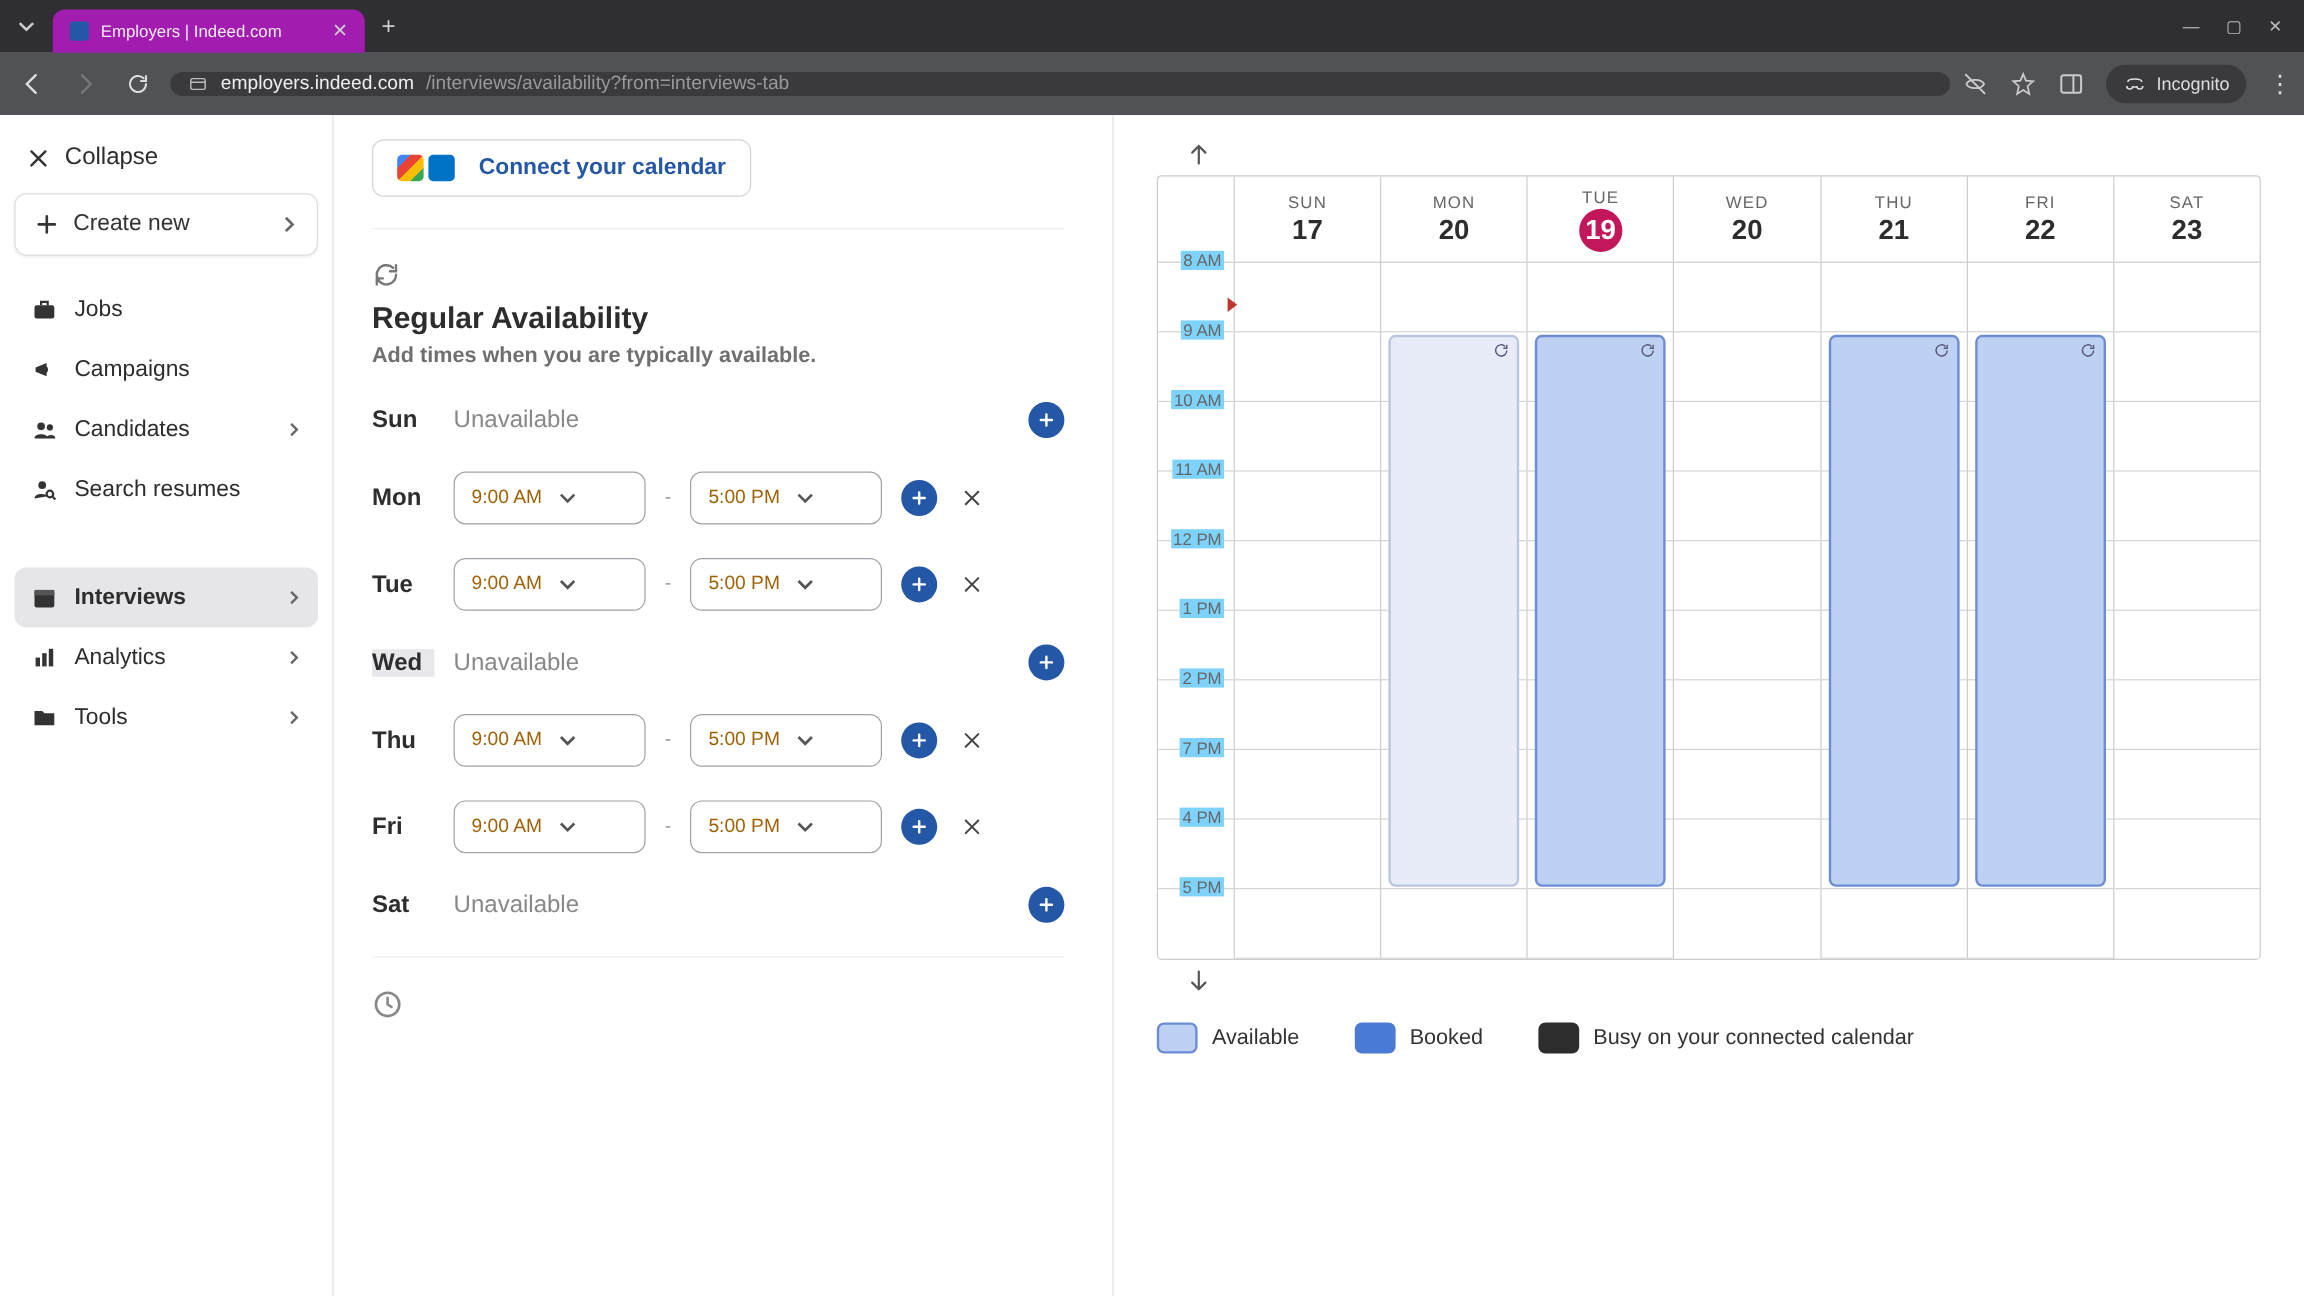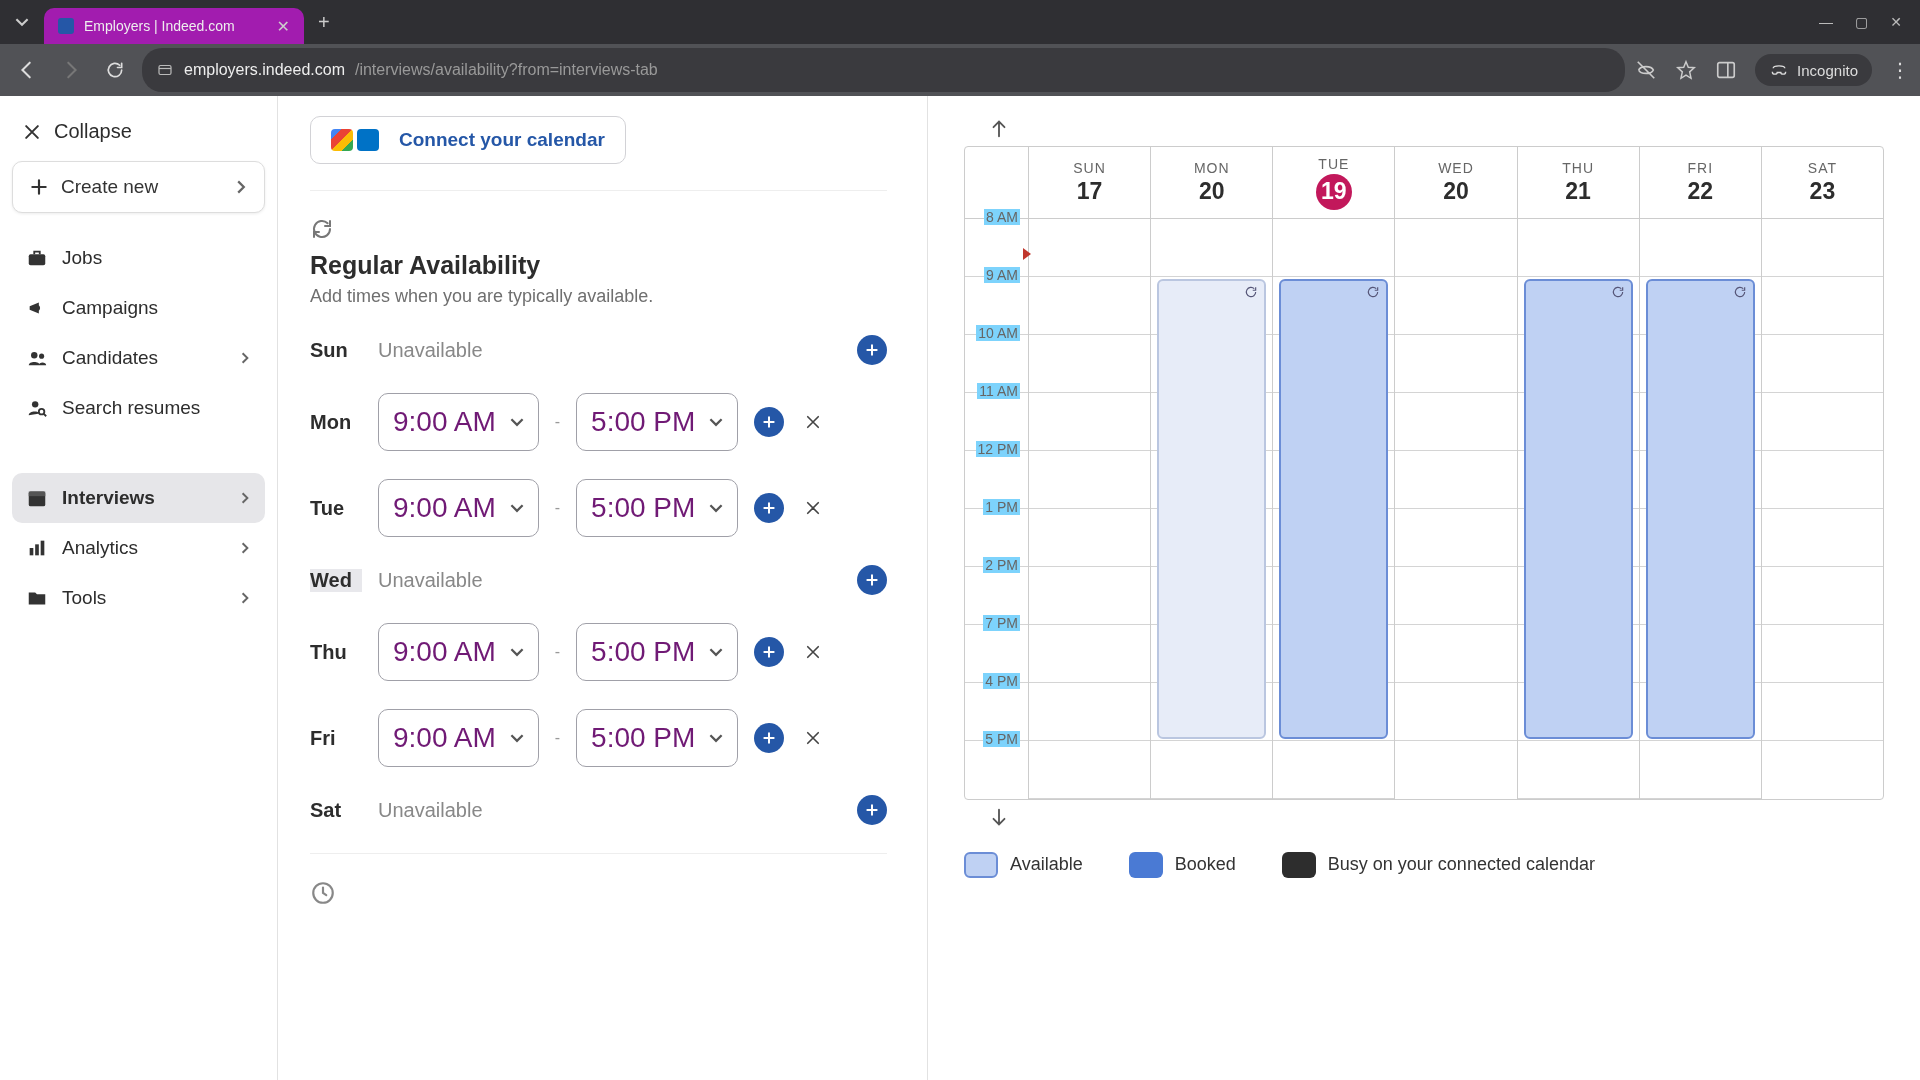--- a/index.html
+++ b/index.html
@@ -16,21 +16,21 @@
   .tab-dropdown { width: 44px; height: 44px; display: flex; align-items: center; justify-content: center; color: #ddd; }
   .tab { background: #a21caf; height: 36px; border-radius: 10px 10px 0 0; margin-top: 8px; display: flex; align-items: center; padding: 0 14px; gap: 10px; min-width: 260px; color: #eee; font-size: 14px; }
   .tab .favicon { width: 16px; height: 16px; background: #2557a7; border-radius: 3px; }
   .tab-close { color: #ccc; font-size: 16px; margin-left: auto; }
   .new-tab { color: #ccc; font-size: 20px; padding: 0 14px; }
   .window-controls { margin-left: auto; display: flex; gap: 22px; padding-right: 18px; color: #bbb; font-size: 14px; }
 
   .toolbar { background: #515256; height: 52px; display: flex; align-items: center; padding: 0 10px; gap: 10px; }
   .nav-btn { width: 34px; height: 34px; display: flex; align-items: center; justify-content: center; color: #ddd; font-size: 20px; }
   .nav-btn.disabled { color: #777; }
-  .urlbar { flex: 1; background: #3a3a3e; border-radius: 20px; height: 44px; display: flex; align-items: center; padding: 10px 14px; gap: 10px; color: #ddd; font-size: 16px; }
+  .urlbar { flex: 1; background: #3a3a3e; border-radius: 20px; height: 20px; display: flex; align-items: center; padding: 10px 14px; gap: 10px; color: #ddd; font-size: 16px; }
   .urlbar .host { color: #eee; }
   .urlbar .path { color: #999; }
   .right-icons { display: flex; gap: 18px; align-items: center; color: #ddd; }
   .incognito-pill { display: flex; align-items: center; gap: 8px; background: #3a3a3e; border-radius: 18px; padding: 6px 14px; font-size: 15px; }
 
   
   .app { display: flex; height: calc(1080px - 96px); background: #fff; }
 
   .sidebar { width: 278px; background: #fff; border-right: 1px solid #e2e2e2; padding: 14px 12px; }
   .collapse-row { display: flex; align-items: center; gap: 12px; padding: 10px 10px 18px; font-size: 20px; color: #2d2d2d; }
@@ -44,27 +44,27 @@
   .config-panel { width: 650px; border-right: 1px solid #e2e2e2; padding: 20px 40px 20px 32px; overflow: auto; }
   .connect-btn { display: inline-flex; align-items: center; gap: 20px; border: 1px solid #d2d2d6; border-radius: 10px; padding: 12px 20px; font-size: 19px; color: #2557a7; font-weight: 600; }
   .cal-icons { display: flex; gap: 4px; }
   .cal-ico { width: 22px; height: 22px; border-radius: 4px; }
   .gcal { background: linear-gradient(135deg,#4285F4 25%, #EA4335 25% 50%, #FBBC05 50% 75%, #34A853 75%); }
   .ocal { background: #0072C6; position: relative; }
   .divider { border-top: 1px solid #eee; margin: 26px 0; }
 
   .refresh-ico { width: 24px; height: 24px; color: #777; margin-bottom: 10px; }
   .section-title { font-size: 25px; font-weight: 700; color: #2d2d2d; margin-bottom: 6px; }
-  .section-sub { font-size: 18px; color: #6f6f6f; margin-bottom: 28px; }
+  .section-sub { font-size: 18px; color: #6f6f6f; margin-bottom: 28px; font-weight: bold; }
 
   .day-row { display: flex; align-items: center; gap: 16px; margin-bottom: 28px; }
   .day-label { width: 52px; font-size: 20px; font-weight: 700; color: #2d2d2d; }
   .day-label.hl { background: #e8e8ec; }
   .unavail { font-size: 20px; color: #888; flex: 1; }
-  .time-select { border: 1.5px solid #a0a0a8; border-radius: 10px; padding: 12px 14px; font-size: 28px; color: #701a75; display: flex; align-items: center; gap: 14px; min-width: 160px; background: #fff; }
+  .time-select { border: 1.5px solid #a0a0a8; border-radius: 10px; padding: 12px 14px; font-size: 16px; color: #a16207; display: flex; align-items: center; gap: 14px; min-width: 160px; background: #fff; }
   .dash { color: #999; }
   .plus-btn { width: 30px; height: 30px; border-radius: 50%; background: #2557a7; color: #fff; display: flex; align-items: center; justify-content: center; font-size: 20px; font-weight: 700; }
   .x-btn { width: 26px; height: 26px; color: #444; font-size: 22px; display: flex; align-items: center; justify-content: center; }
 
   .calendar-panel { flex: 1; padding: 22px 36px 22px 36px; overflow: auto; position: relative; }
   .scroll-arrow { font-size: 26px; color: #555; margin: 0 0 6px 24px; }
   .cal-grid { display: flex; border: 1px solid #ccc; border-radius: 4px; }
   .time-col { width: 64px; border-right: 1px solid #ccc; }
   .day-col { flex: 1; border-right: 1px solid #ccc; }
   .day-col:last-child { border-right: none; }

